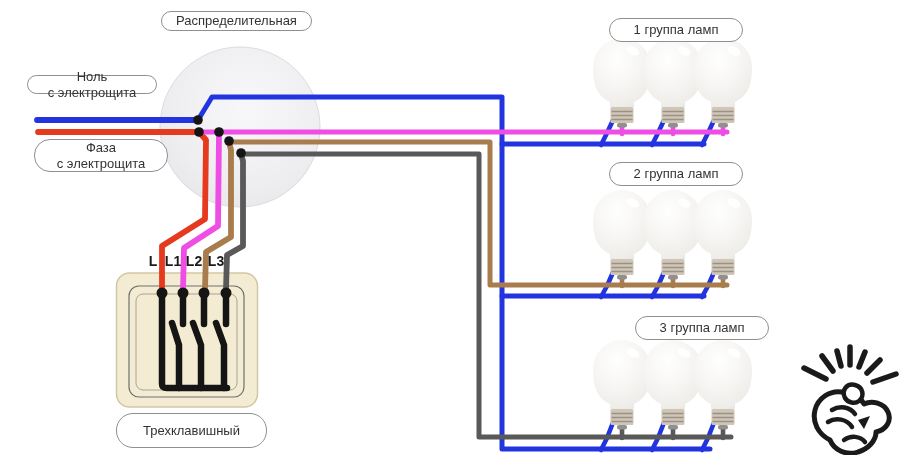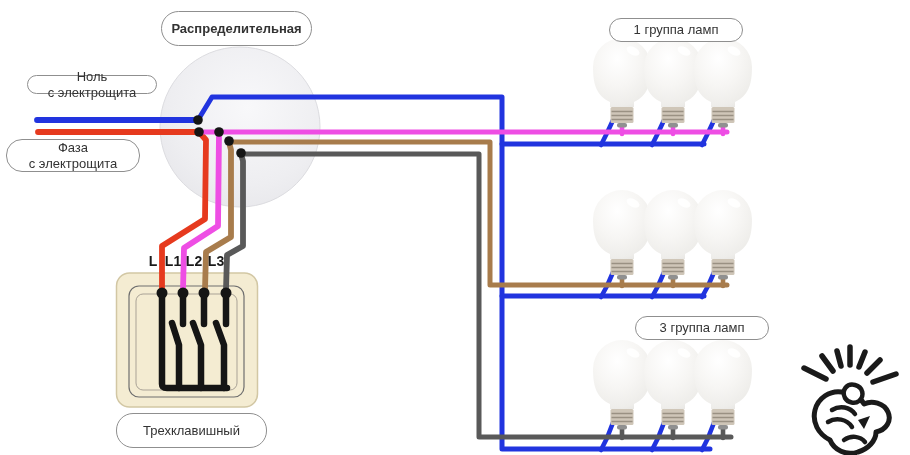--- a/index.html
+++ b/index.html
@@ -19,23 +19,23 @@
   .sw2{stroke:var(--color-switched2,#a87c4c);}
   .sw3{stroke:var(--color-switched3,#595959);}
   .schem{stroke:var(--color-schematic,#151515);}
   .w5{stroke-width:5;} .w58{stroke-width:5.8;} .w65{stroke-width:6.5;} .w46{stroke-width:4.6;}
   .dot{fill:var(--color-schematic,#151515);}
   .bubble{position:absolute;box-sizing:border-box;background:#fff;
           border:1.4px solid var(--color-bubble_border,#8f8f8f);
           color:var(--color-text,#333);text-align:center;
           display:flex;flex-direction:column;justify-content:center;
           font-size:13px;line-height:1.22;}
-  #bubble-box{left:161px;top:11px;width:151px;height:35px;border-radius:18px;font-weight:bold;}
+  #bubble-box{left:161px;top:11px;width:151px;height:20px;border-radius:18px;}
   #bubble-neutral{left:27px;top:75px;width:130px;height:19px;border-radius:16px;}
-  #bubble-phase{left:6px;top:139px;width:134px;height:33px;border-radius:16px;}
+  #bubble-phase{left:34px;top:139px;width:134px;height:33px;border-radius:16px;}
   #bubble-switch{left:116px;top:413px;width:151px;height:35px;border-radius:17px;gap:12px;}
   .bubble-group{width:134px;height:24px;border-radius:12px;font-size:13px;}
   #bubble-g1{left:609px;top:18px;}
   #bubble-g2{left:609px;top:162px;}
   #bubble-g3{left:635px;top:316px;text-align:center;}
   .terminal-label{font-size:14px;font-weight:bold;fill:#1a1a1a;
           font-family:"Liberation Sans",sans-serif;}
 </style>
 </head>
 <body>
@@ -165,19 +165,20 @@
     <span>Ноль</span>
     <span>с электрощита</span>
   </div>
 
   <div class="bubble" id="bubble-phase">
     <span>Фаза</span>
     <span>с электрощита</span>
   </div>
 
   <div class="bubble bubble-group" id="bubble-g1">1 группа ламп</div>
+  <div class="bubble bubble-group" id="bubble-g2">2 группа ламп</div>
   <div class="bubble bubble-group" id="bubble-g3">3 группа ламп</div>
 
   <div class="bubble" id="bubble-switch">
     <span>Трехклавишный</span>
   </div>
 
 </div>
 
 </body></html>

